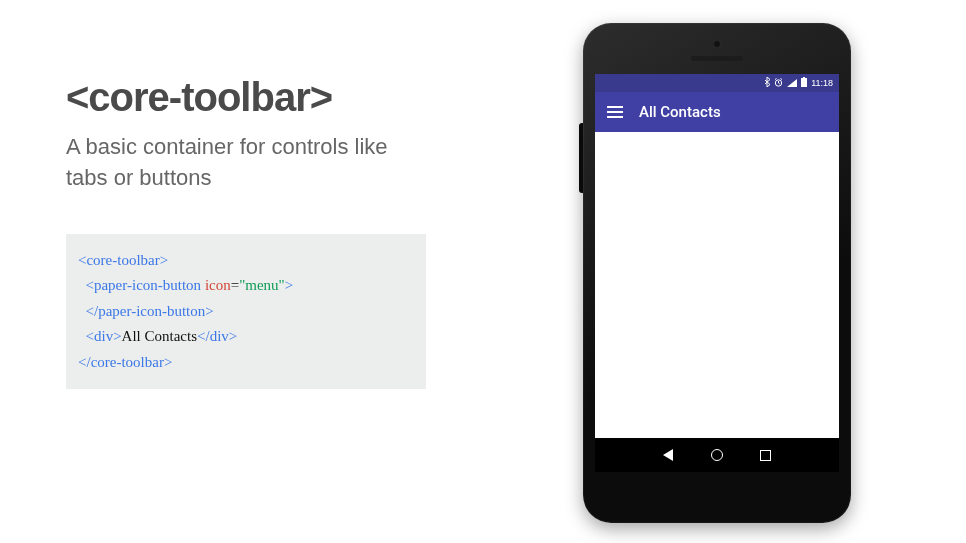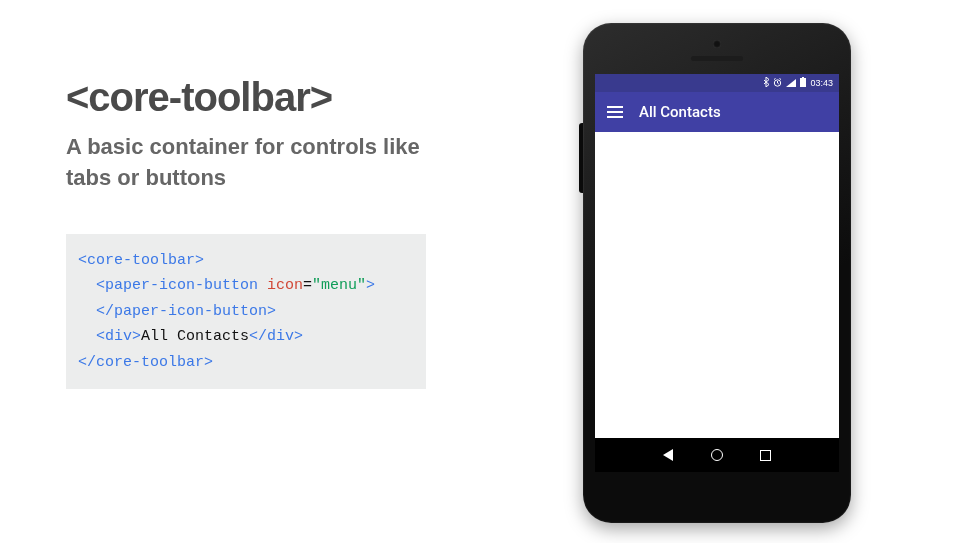--- a/index.html
+++ b/index.html
@@ -26,27 +26,27 @@
       font-weight: 700;
       font-size: 40px;
       color: #4a4a4a;
       letter-spacing: -1px;
       margin-bottom: 12px;
     }
     .subhead {
       font-size: 22px;
       line-height: 1.4;
       color: #666;
-      font-weight: 700;
+      font-weight: 400;
       margin-bottom: 40px;
     }
 
     .code-block {
       background: #eceded;
-      font-family: Liberation Mono, monospace;
+      font-family: Liberation Serif, serif;
       font-size: 15px;
       line-height: 1.7;
       padding: 14px 12px;
       color: #333;
       white-space: pre;
     }
     .code-block .tag { color: #3b78e7; }
     .code-block .attr { color: #d14836; }
     .code-block .str { color: #0f9d58; }
     .code-block .txt { color: #111; }
@@ -217,21 +217,21 @@
               <path d="M1 1.5L2.5 0.5M8 1.5L6.5 0.5" stroke="#fff" stroke-width="1"></path>
             </svg>
         </span>
         <span class="signal status-glyph" title="signal-icon"></span>
         <span class="status-glyph" title="battery-icon">
           <svg width="6" height="10" viewBox="0 0 6 10">
               <rect x="0" y="1" width="6" height="9" fill="#fff"></rect>
               <rect x="2" y="0" width="2" height="1" fill="#fff"></rect>
             </svg>
         </span>
-        <span>03:43</span>
+        <span>11:18</span>
       </div>
 
       <div class="toolbar">
         <div class="menu-icon" title="menu-icon">
           <span></span>
             <span></span>
             <span></span>
         </div>
         <div class="toolbar-title">All Contacts</div>
       </div>

